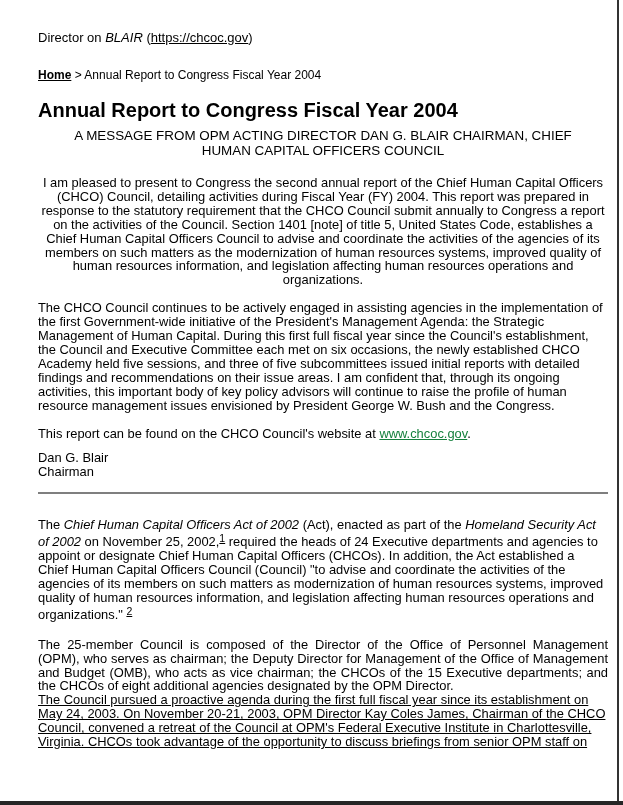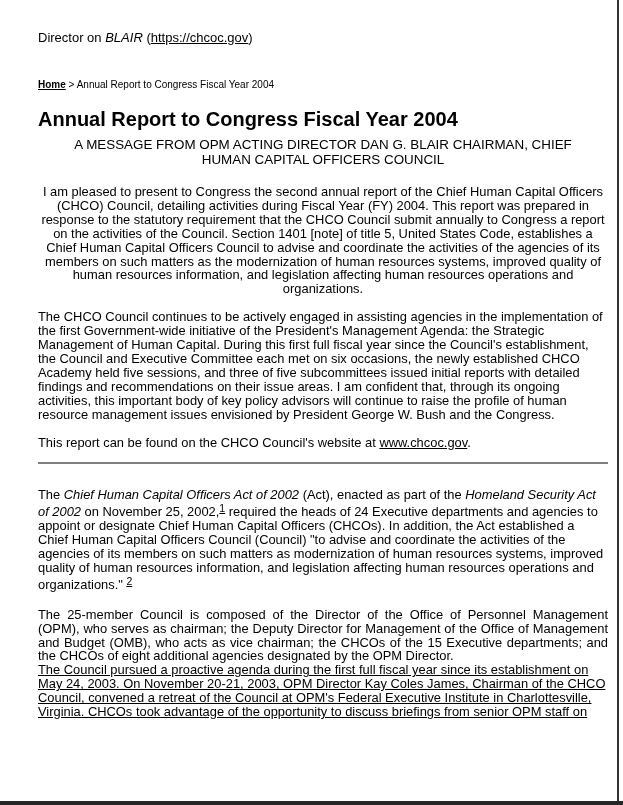--- a/index.html
+++ b/index.html
@@ -18,22 +18,22 @@
   }
   .content { width: 570px; }
 
   .published-line {
     font-size: 13px; line-height: 16px;
   }
   .site-name { font-style: italic; }
   .published-link { color: #000000; text-decoration: underline; cursor: pointer; }
 
   .breadcrumb {
-    margin-top: 33px;
-    font-size: 10px; line-height: 11px;
+    margin-top: 24px;
+    font-size: 12px; line-height: 11px;
   }
   .breadcrumb-home { color: #000; text-decoration: underline; cursor: pointer; font-weight: bold; }
 
   .page-title {
     margin-top: 17px;
     font-size: 20px; font-weight: bold; line-height: 24px;
   }
 
   .message-heading {
     margin-top: 6px;
@@ -44,21 +44,21 @@
 
   .para {
     margin-top: 14px;
     font-size: 12.9px; line-height: 13.9px;
     text-align: left;
   }
   .para.first { margin-top: 18px; text-align: center; }
   .para.justified { text-align: justify; }
 
   .italic { font-style: italic; }
-  .doc-link { color: #000000; text-decoration: underline; cursor: pointer; }
+  .doc-link { color: #15803d; text-decoration: underline; cursor: pointer; }
   .footnote-ref {
     color: #000; text-decoration: underline; cursor: pointer;
     font-size: 10.5px; vertical-align: 4px;
   }
 
   .signature {
     margin-top: 11px;
     font-size: 12.9px; line-height: 14px;
   }
 
@@ -104,20 +104,24 @@
     <h1 class="page-title">Annual Report to Congress Fiscal Year 2004</h1>
 
     <div class="message-heading">A MESSAGE FROM OPM ACTING DIRECTOR DAN G. BLAIR CHAIRMAN, CHIEF HUMAN CAPITAL OFFICERS COUNCIL</div>
 
     <p class="para first">I am pleased to present to Congress the second annual report of the Chief Human Capital Officers (CHCO) Council, detailing activities during Fiscal Year (FY) 2004. This report was prepared in response to the statutory requirement that the CHCO Council submit annually to Congress a report on the activities of the Council. Section 1401 [note] of title 5, United States Code, establishes a Chief Human Capital Officers Council to advise and coordinate the activities of the agencies of its members on such matters as the modernization of human resources systems, improved quality of human resources information, and legislation affecting human resources operations and organizations.</p>
 
     <p class="para">The CHCO Council continues to be actively engaged in assisting agencies in the implementation of the first Government-wide initiative of the President's Management Agenda: the Strategic Management of Human Capital. During this first full fiscal year since the Council's establishment, the Council and Executive Committee each met on six occasions, the newly established CHCO Academy held five sessions, and three of five subcommittees issued initial reports with detailed findings and recommendations on their issue areas. I am confident that, through its ongoing activities, this important body of key policy advisors will continue to raise the profile of human resource management issues envisioned by President George W. Bush and the Congress.</p>
 
     <p class="para"><span>This report can be found on the CHCO Council's website at </span><a class="doc-link">www.chcoc.gov</a><span>.</span></p>
 
+    <div class="signature">
+      <div>Dan G. Blair</div>
+      <div>Chairman</div>
+    </div>
 
     <div class="rule"></div>
 
 
     <p class="para exec-p1"><span>The </span><span class="italic">Chief Human Capital Officers Act of 2002</span><span> (Act), enacted as part of the </span><span class="italic">Homeland Security Act of 2002</span><span> on November 25, 2002,</span><a class="footnote-ref">1</a><span> required the heads of 24 Executive departments and agencies to appoint or designate Chief Human Capital Officers (CHCOs). In addition, the Act established a Chief Human Capital Officers Council (Council) "to advise and coordinate the activities of the agencies of its members on such matters as modernization of human resources systems, improved quality of human resources information, and legislation affecting human resources operations and organizations." </span><a class="footnote-ref">2</a></p>
 
     <p class="para justified exec-p2">The 25-member Council is composed of the Director of the Office of Personnel Management (OPM), who serves as chairman; the Deputy Director for Management of the Office of Management and Budget (OMB), who acts as vice chairman; the CHCOs of the 15 Executive departments; and the CHCOs of eight additional agencies designated by the OPM Director.</p>
 
     <p class="para exec-p3">The Council pursued a proactive agenda during the first full fiscal year since its establishment on May 24, 2003. On November 20-21, 2003, OPM Director Kay Coles James, Chairman of the CHCO Council, convened a retreat of the Council at OPM's Federal Executive Institute in Charlottesville, Virginia. CHCOs took advantage of the opportunity to discuss briefings from senior OPM staff on</p>
 

